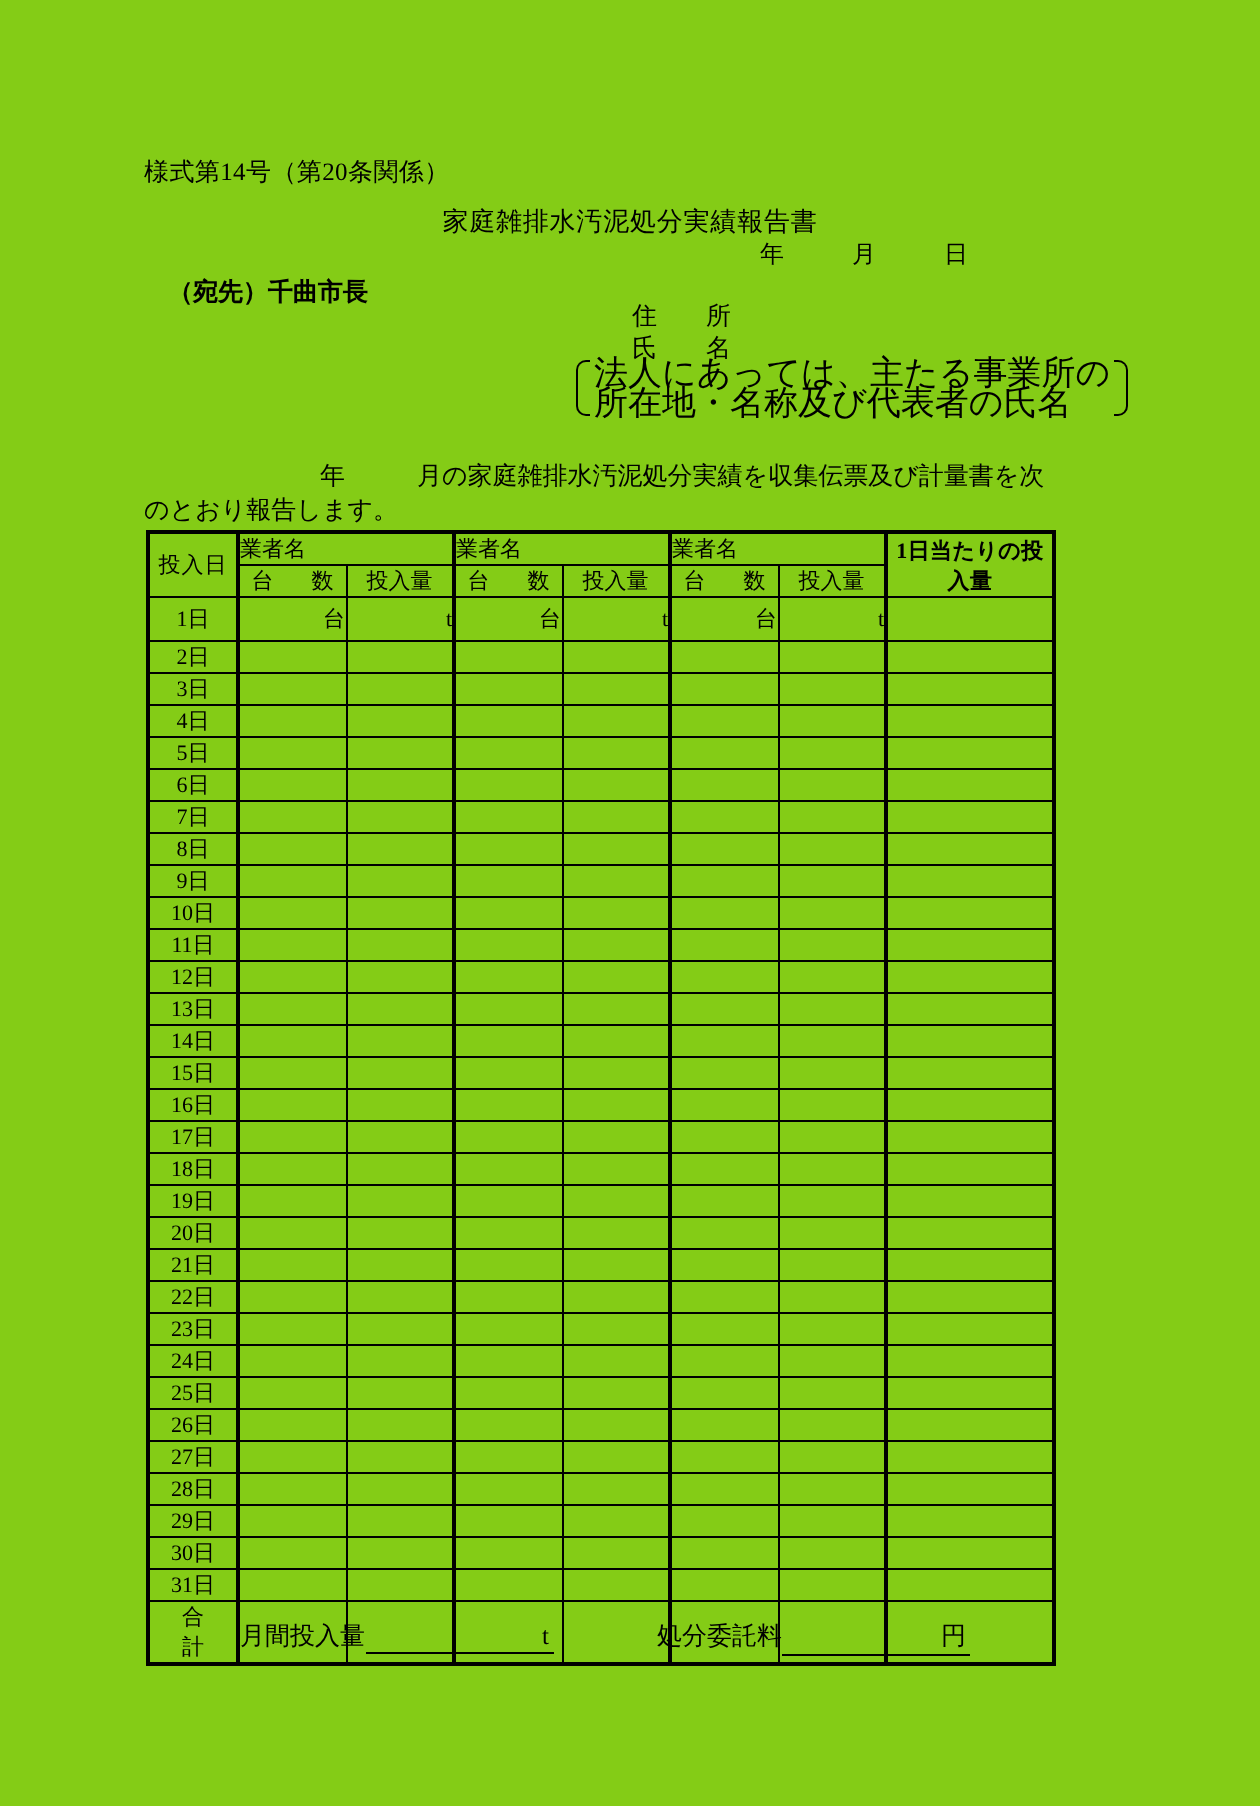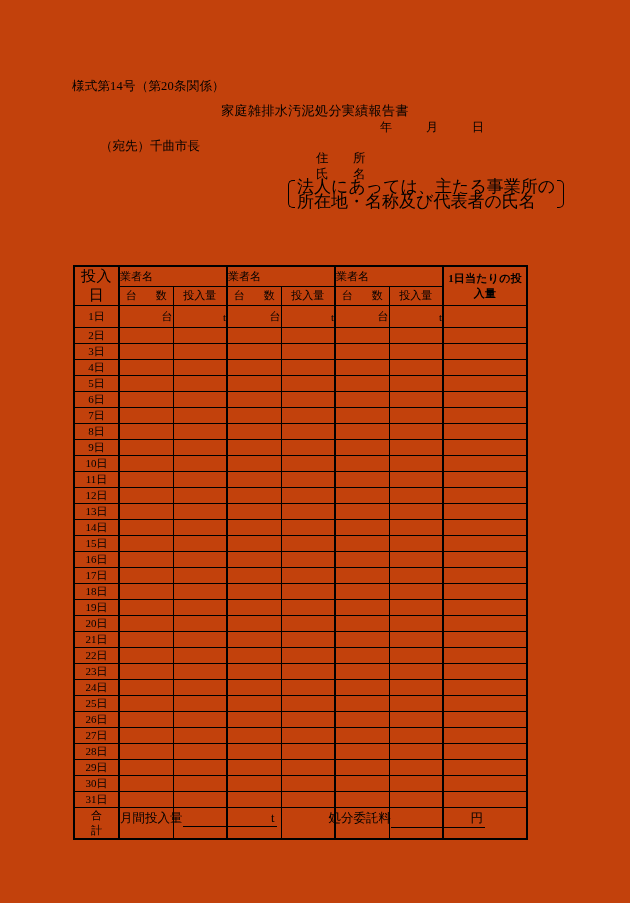--- a/index.html
+++ b/index.html
@@ -9,21 +9,21 @@
     background: #ffffff;
   }
   body {
     font-family: "Liberation Serif", "DejaVu Serif", serif;
     color: #000000;
   }
   .page {
     position: relative;
     width: 630px;
     height: 903px;
-    background: #c2410c;
+    background: #84cc16;
     overflow: hidden;
     box-sizing: border-box;
   }
 
   
   .form-no {
     position: absolute;
     left: 72px;
     top: 78px;
     font-size: 12.5px;
@@ -44,24 +44,25 @@
     left: 380px;
     top: 119px;
     font-size: 12px;
     white-space: nowrap;
   }
   .date-line .gap-y { display: inline-block; width: 34px; }
   .date-line .gap-m { display: inline-block; width: 34px; }
 
   .addressee {
     position: absolute;
-    left: 100px;
+    left: 84px;
     top: 138px;
     font-size: 12.5px;
     white-space: nowrap;
+    font-weight: bold;
   }
 
   .applicant {
     position: absolute;
     left: 292px;
     top: 150px;
     font-size: 12.5px;
   }
   .applicant .field-row {
     white-space: nowrap;
@@ -156,21 +157,21 @@
   table.rec tr.hdr-top th { border-top-width: 2px; }
   table.rec tr.total-row td { border-bottom-width: 2px; }
 
   col.c-day   { width: 45px; }
   col.c-num   { width: 54px; }
   col.c-amt   { width: 54px; }
   col.c-total { width: 84px; }
 
   .th-day {
     text-align: center;
-    font-size: 15px;
+    font-size: 11px;
     letter-spacing: 0.5px;
   }
   .th-vendor {
     text-align: left;
     padding-left: 3px;
     font-size: 11px;
   }
   .th-sub {
     text-align: center;
     font-size: 11px;
@@ -239,20 +240,24 @@
 
   <div class="note">
     <span class="brk brk-l"></span>
     <span class="note-lines">
       <div>法人にあっては、主たる事業所の</div>
       <div>所在地・名称及び代表者の氏名</div>
     </span>
     <span class="brk brk-r"></span>
   </div>
 
+  <div class="body-para">
+    <span class="indent"></span><span>年</span><span class="gap-m2"></span><span>月</span><span>の家庭雑排水汚泥処分実績を収集伝票及び計量書を次</span><br>
+    <span>のとおり報告します。</span>
+  </div>
 
   <div class="tbl-wrap">
     <table class="rec">
       <colgroup>
         <col class="c-day">
           <col class="c-num">
           <col class="c-amt">
         <col class="c-num">
           <col class="c-amt">
         <col class="c-num">

